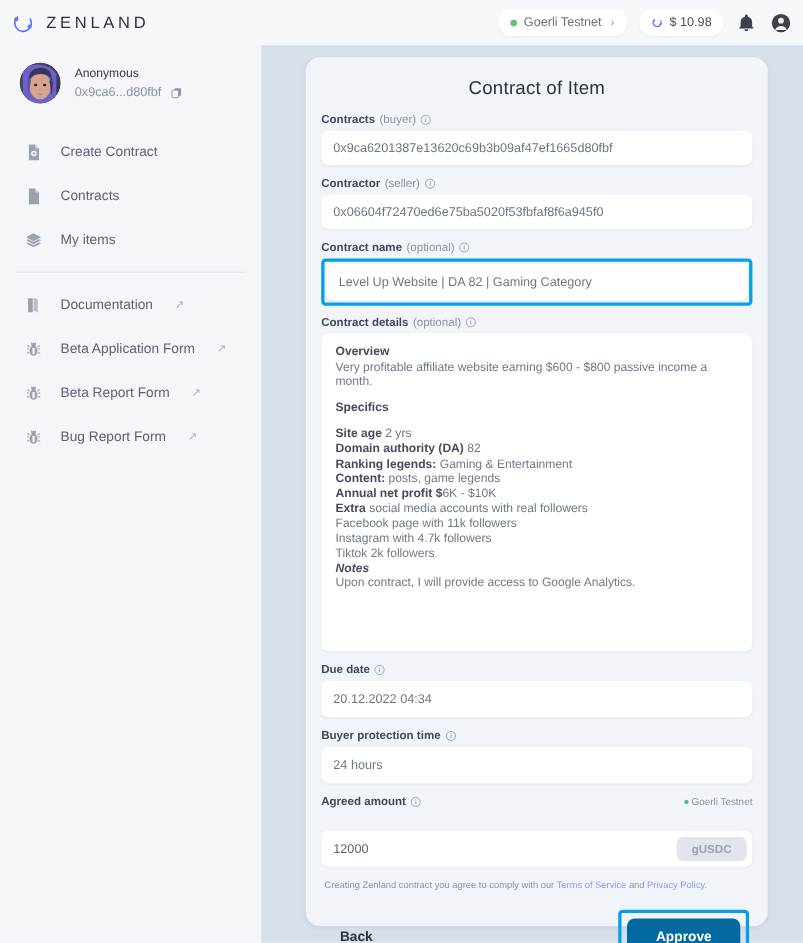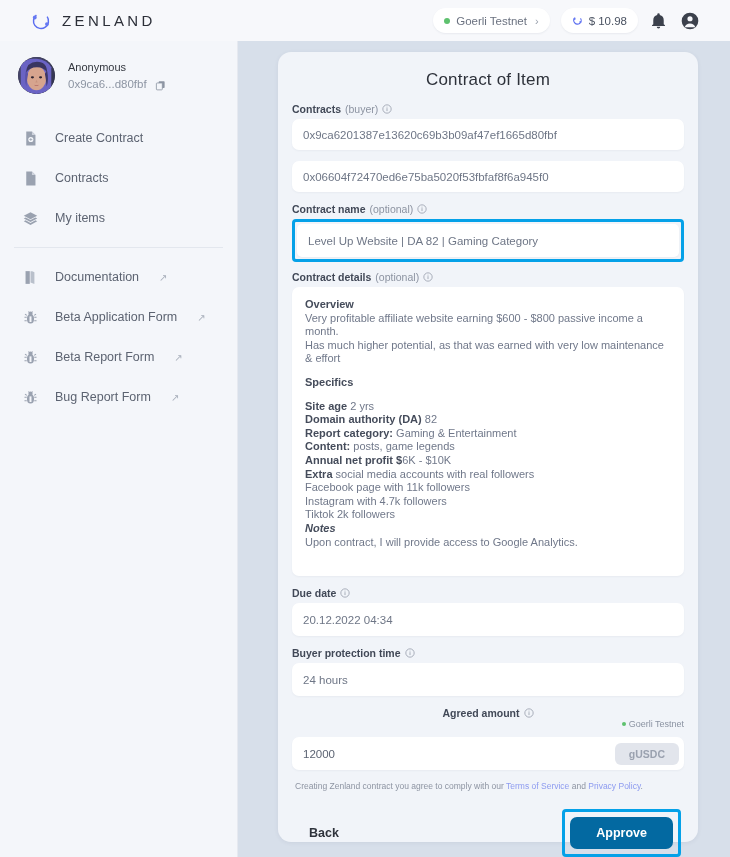--- a/index.html
+++ b/index.html
@@ -9,21 +9,21 @@
     background: #f4f6fa;
     overflow: hidden;
   }
 
   
   .topbar {
     position: absolute; top: 0; left: 0;
     width: 730px; height: 41px;
     background: #f7f8fb;
     display: flex; align-items: center;
-    padding: 0 30px;
+    padding: 0 10px;
   }
   .logo-wrap { display: flex; align-items: center; gap: 10px; }
   .logo-mark { width: 22px; height: 22px; flex: 0 0 22px; }
   .logo-text {
     font-size: 15px; letter-spacing: 3.4px;
     color: #2c2f38; font-weight: 400;
   }
   .topbar-right {
     margin-left: auto; display: flex; align-items: center; gap: 11px;
   }
@@ -119,21 +119,21 @@
     padding: 11px 13px 12px 13px; margin-bottom: 11px;
     font-size: 11px; color: #70788a; line-height: 13.6px;
     box-shadow: 0 1px 2px rgba(60,70,100,.05);
     height: 289px; overflow: hidden;
   }
   .details b { color: #454c5b; }
   .details i { color: #454c5b; font-weight: bold; font-style: italic; }
   .details .blank { height: 10px; }
 
   .amount-head {
-    display: flex; align-items: center; margin-bottom: 8px; flex-direction: column;
+    display: flex; align-items: center; margin-bottom: 20px;
   }
   .net-tag {
     margin-left: auto; font-size: 9px; color: #8b93a2;
     display: flex; align-items: center; gap: 3px;
   }
   .dot-green-s { width: 4px; height: 4px; border-radius: 50%; background: #5ec16e; }
   .amt-field {
     background: #ffffff; border-radius: 7px; height: 33px;
     display: flex; align-items: center; padding: 0 5px 0 11px;
     margin-bottom: 11px; box-shadow: 0 1px 2px rgba(60,70,100,.05);
@@ -364,20 +364,31 @@
               <circle cx="12" cy="12" r="10" fill="none" stroke="#9aa1ae" stroke-width="2"></circle>
               <rect x="11" y="10" width="2" height="7" fill="#9aa1ae"></rect>
               <rect x="11" y="6.5" width="2" height="2" fill="#9aa1ae"></rect>
             </svg>
         </span>
       </div>
       <div class="field">
         <span>0x9ca6201387e13620c69b3b09af47ef1665d80fbf</span>
       </div>
 
+      <div class="fl">
+        <span>Contractor</span>
+        <span class="opt">(seller)</span>
+        <span class="info-i">
+          <svg viewBox="0 0 24 24" width="10" height="10">
+              <circle cx="12" cy="12" r="10" fill="none" stroke="#9aa1ae" stroke-width="2"></circle>
+              <rect x="11" y="10" width="2" height="7" fill="#9aa1ae"></rect>
+              <rect x="11" y="6.5" width="2" height="2" fill="#9aa1ae"></rect>
+            </svg>
+        </span>
+      </div>
       <div class="field">
         <span>0x06604f72470ed6e75ba5020f53fbfaf8f6a945f0</span>
       </div>
 
       <div class="fl">
         <span>Contract name</span>
         <span class="opt">(optional)</span>
         <span class="info-i">
           <svg viewBox="0 0 24 24" width="10" height="10">
               <circle cx="12" cy="12" r="10" fill="none" stroke="#9aa1ae" stroke-width="2"></circle>
@@ -399,27 +410,26 @@
           <svg viewBox="0 0 24 24" width="10" height="10">
               <circle cx="12" cy="12" r="10" fill="none" stroke="#9aa1ae" stroke-width="2"></circle>
               <rect x="11" y="10" width="2" height="7" fill="#9aa1ae"></rect>
               <rect x="11" y="6.5" width="2" height="2" fill="#9aa1ae"></rect>
             </svg>
         </span>
       </div>
       <div class="details" id="details-body">
           <div><b>Overview</b></div>
           <div>Very profitable affiliate website earning $600 - $800 passive income a month.</div>
-          <div>Has much higher potential, as that was earned with very low maintenance &amp; effort</div>
           <div class="blank"></div>
           <div><b>Specifics</b></div>
           <div class="blank"></div>
           <div><b>Site age</b> 2 yrs</div>
           <div><b>Domain authority (DA)</b> 82</div>
-          <div><b>Report category:</b> Gaming &amp; Entertainment</div>
+          <div><b>Ranking legends:</b> Gaming &amp; Entertainment</div>
           <div><b>Content:</b> posts, game legends</div>
           <div><b>Annual net profit $</b>6K - $10K</div>
           <div><b>Extra</b> social media accounts with real followers</div>
           <div>Facebook page with 11k followers</div>
           <div>Instagram with 4.7k followers</div>
           <div>Tiktok 2k followers</div>
           <div><i>Notes</i></div>
           <div>Upon contract, I will provide access to Google Analytics.</div>
         </div>
 

